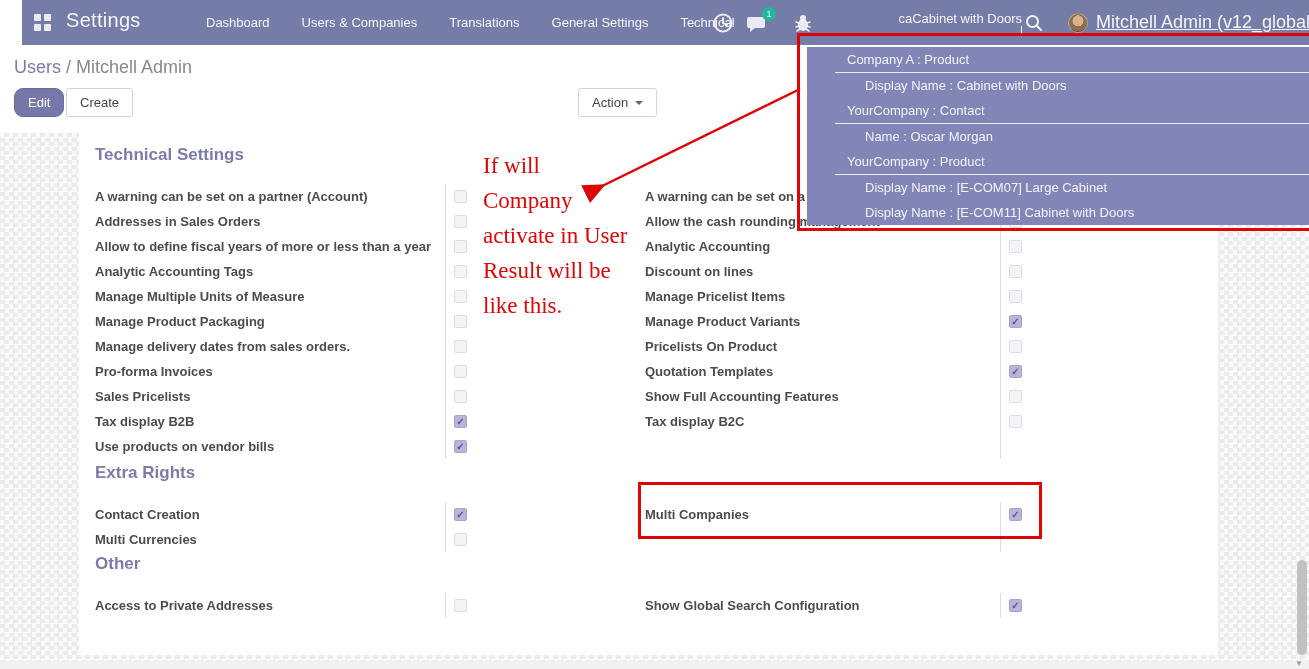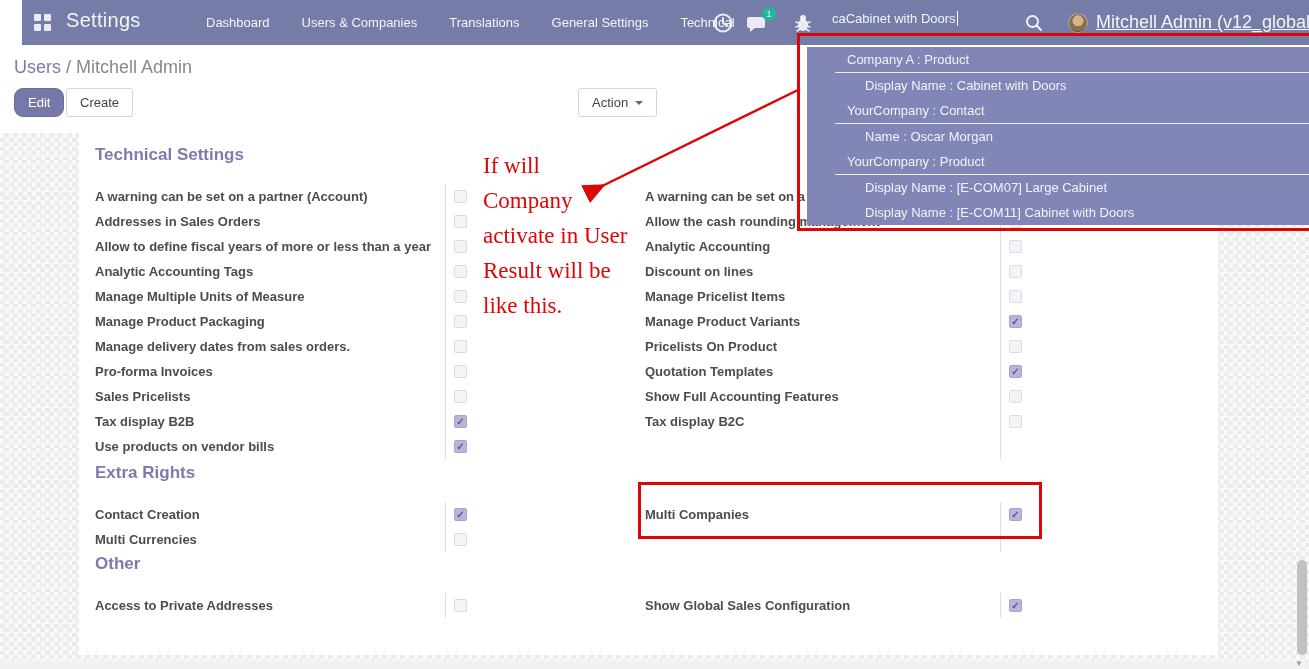--- a/index.html
+++ b/index.html
@@ -11,21 +11,21 @@
   .nav * { color:rgba(255,255,255,.92); }
   .apps-icon { position:absolute; left:12px; top:14px; width:17px; height:17px;
     display:grid; grid-template-columns:7px 7px; grid-template-rows:7px 7px; gap:3px; cursor:pointer; }
   .apps-icon i { background:rgba(255,255,255,.85); border-radius:1px; }
   .nav-title { position:absolute; left:44px; top:9px; font-size:20px; letter-spacing:.3px; }
   .nav-menu { position:absolute; left:184px; top:0; height:45px; display:flex; align-items:center; gap:32px; }
   .nav-menu span { font-size:13px; cursor:pointer; white-space:nowrap; }
   .nav-ic { position:absolute; top:12px; width:22px; height:22px; cursor:pointer; }
   .badge { position:absolute; top:-5px; right:-8px; min-width:14px; height:14px; border-radius:8px;
     background:var(--badge_teal,#21B79B); font-size:9px; line-height:14px; text-align:center; padding:0 3px; }
-  .nav-search { position:absolute; left:810px; top:11px; width:190px; height:24px; display:flex; align-items:flex-start; cursor:text; }
+  .nav-search { position:absolute; left:810px; top:11px; width:190px; height:24px; display:flex; align-items:flex-end; cursor:text;flex-direction:column; }
   .nav-search .val { font-size:13px; white-space:nowrap; }
   .cursor { display:inline-block; width:1px; height:15px; background:#fff; margin-left:1px; }
   .user-menu { position:absolute; left:1046px; top:0; height:45px; display:flex; align-items:center; gap:8px; cursor:pointer; }
   .avatar { width:20px; height:20px; border-radius:50%;
     background:radial-gradient(circle at 50% 38%, #d9b288 0 38%, #8a6f52 39% 70%, #5d4a37 71%); border:1px solid rgba(255,255,255,.4); }
   .user-name { font-size:18px; white-space:nowrap;text-decoration:underline; }
   .caret { width:0; height:0; border-left:4px solid transparent; border-right:4px solid transparent; border-top:4px solid rgba(255,255,255,.9); }
 
   
   .cpanel { position:absolute; left:0; top:45px; width:1266px; height:88px; background:#fff; z-index:5; }
@@ -324,21 +324,21 @@
   <div class="group gleft" style="top:452px">
       <div class="srow">
         <span class="slabel">Access to Private Addresses</span>
         <span class="cbcell">
           <span class="cb"></span>
         </span>
       </div>
     </div>
   <div class="group gright" style="top:452px">
       <div class="srow">
-        <span class="slabel">Show Global Sales Configuration</span>
+        <span class="slabel">Show Global Search Configuration</span>
         <span class="cbcell">
           <span class="cb checked"></span>
         </span>
       </div>
     </div>
 </div>
 
 <div class="red-box"></div>
 
 <svg class="arrow-svg" width="245" height="130">

